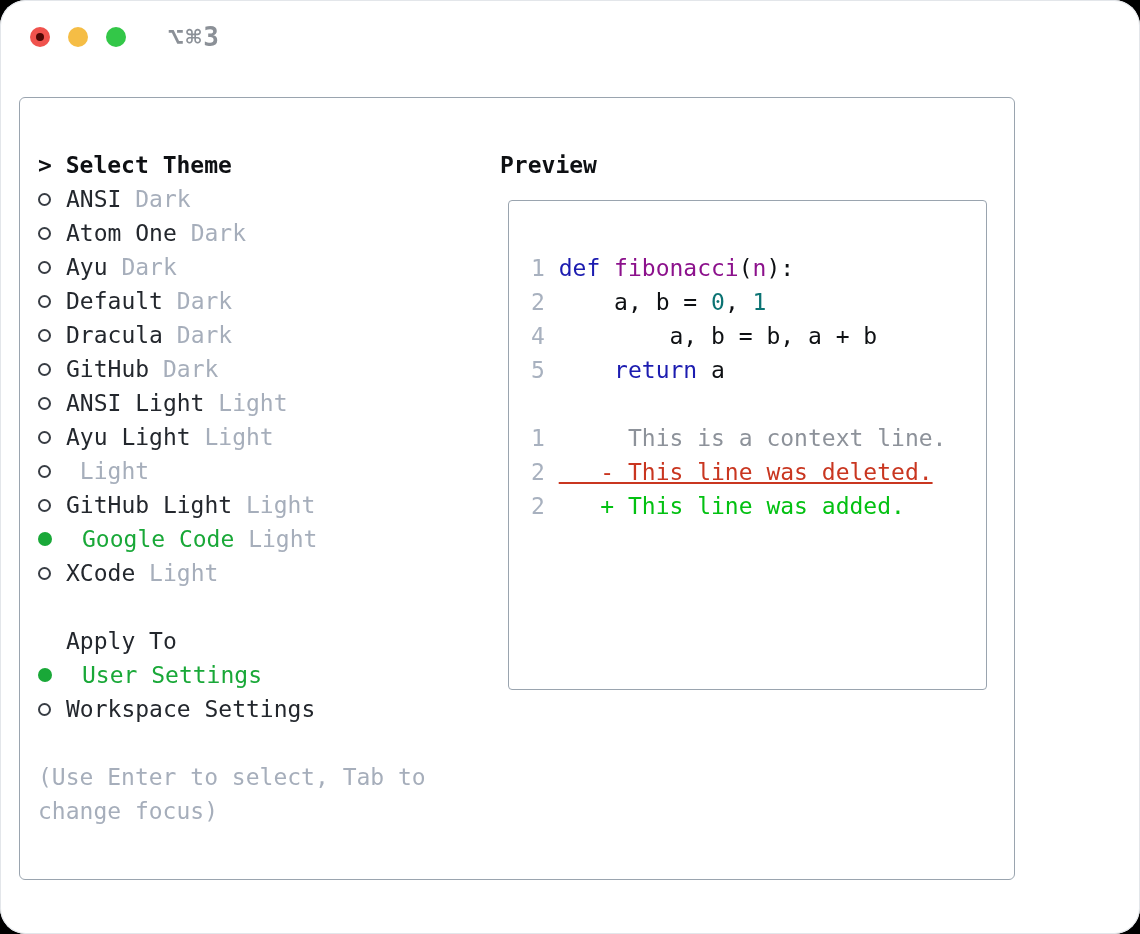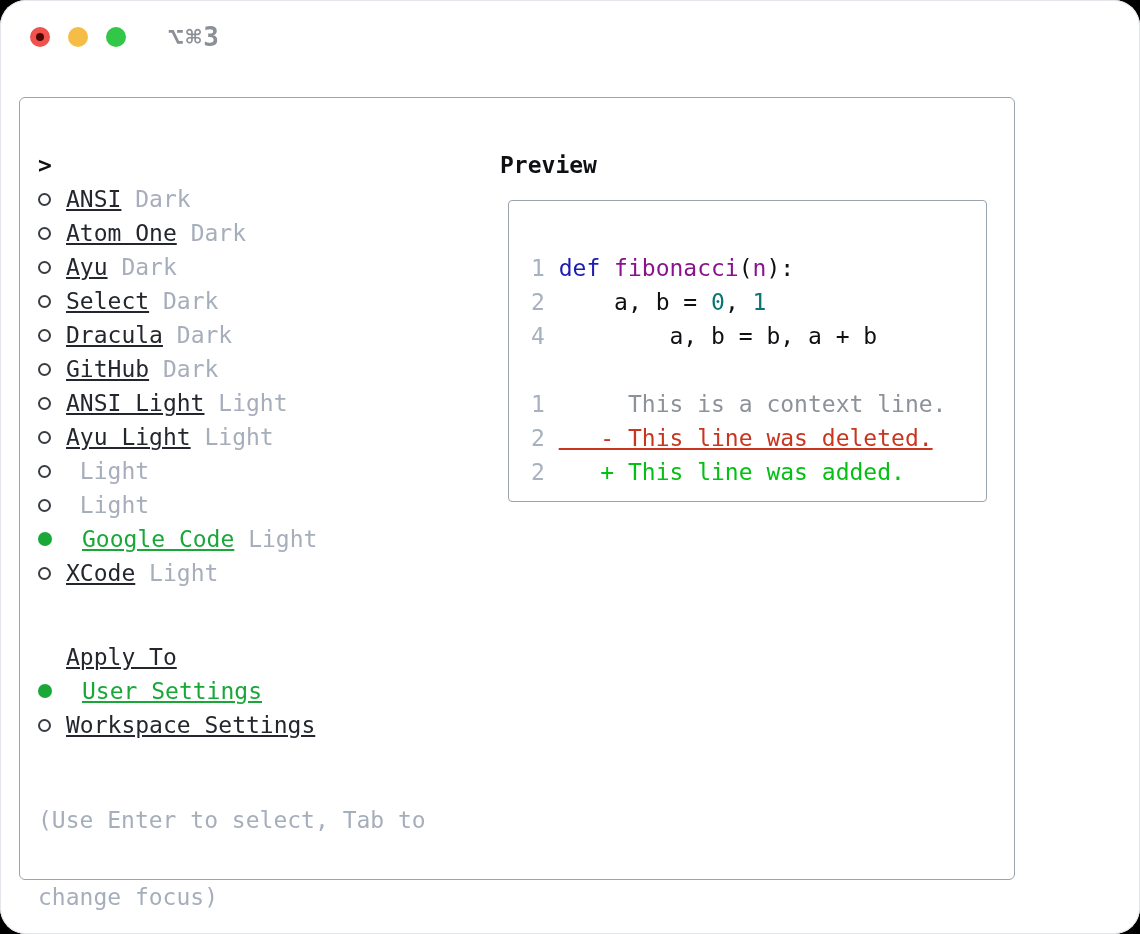--- a/index.html
+++ b/index.html
@@ -29,32 +29,32 @@
   .content-box{
     position:absolute;left:19px;top:97px;width:996px;height:783px;
     border:1.5px solid var(--border);border-radius:6px;box-sizing:border-box;
   }
   
   .row{display:flex;align-items:center;height:34px;font-size:23px;line-height:34px;white-space:pre;}
   .marker{width:28px;height:34px;display:flex;align-items:center;flex:none;}
   .circle{width:13px;height:13px;border:2px solid #383d44;border-radius:50%;box-sizing:border-box;}
   .dot-sel{width:14px;height:14px;border-radius:50%;background:var(--green);}
   .bold{font-weight:700;color:var(--ink);}
-  .name{color:var(--name);text-decoration:underline;}
+  .name{color:var(--name);}
   .name.sel{color:var(--green);margin-left:16px;}
   .variant{color:var(--muted);}
-  .hint{color:var(--muted);margin-top:43px;}
+  .hint{color:var(--muted);}
   
   #theme-list{position:absolute;left:38px;top:148px;}
-  #apply-block{position:absolute;left:38px;top:640px;}
+  #apply-block{position:absolute;left:38px;top:624px;}
   #hint-block{position:absolute;left:38px;top:760px;}
   
   #preview-header{position:absolute;left:500px;top:148px;}
   .preview-box{
-    position:absolute;left:508px;top:200px;width:479px;height:302px;
+    position:absolute;left:508px;top:200px;width:479px;height:490px;
     border:1.5px solid var(--border);border-radius:4px;box-sizing:border-box;
   }
   #code{position:absolute;left:22px;top:50px;}
   .cline{height:34px;font-size:23px;line-height:34px;white-space:pre;color:var(--ink);}
   .seg-ln{color:var(--ln);} .seg-kw{color:var(--kw);} .seg-fn{color:var(--fn);}
   .seg-lit{color:var(--lit);} .seg-pl{color:var(--ink);} .seg-ctx{color:var(--ctx);}
   .seg-del{color:var(--del);text-decoration:underline;} .seg-add{color:var(--add);}
 </style>
 </head>
 <body>
@@ -67,33 +67,33 @@
       </div>
     <div class="light min"></div>
     <div class="light max"></div>
   </div>
   <div class="win-title">⌥⌘3</div>
 
   <div class="content-box"></div>
 
   <div id="theme-list">
     <div class="row">
-      <span class="bold">&gt; </span>
+      <span class="bold">&gt; </span><span class="bold">Select Theme</span>
     </div>
 
   <div class="row"><span class="marker"><span class="circle"></span></span><span class="name">ANSI</span><span class="variant"> Dark</span></div>
       <div class="row"><span class="marker"><span class="circle"></span></span><span class="name">Atom One</span><span class="variant"> Dark</span></div>
       <div class="row"><span class="marker"><span class="circle"></span></span><span class="name">Ayu</span><span class="variant"> Dark</span></div>
-      <div class="row"><span class="marker"><span class="circle"></span></span><span class="name">Select</span><span class="variant"> Dark</span></div>
+      <div class="row"><span class="marker"><span class="circle"></span></span><span class="name">Default</span><span class="variant"> Dark</span></div>
       <div class="row"><span class="marker"><span class="circle"></span></span><span class="name">Dracula</span><span class="variant"> Dark</span></div>
       <div class="row"><span class="marker"><span class="circle"></span></span><span class="name">GitHub</span><span class="variant"> Dark</span></div>
       <div class="row"><span class="marker"><span class="circle"></span></span><span class="name">ANSI Light</span><span class="variant"> Light</span></div>
       <div class="row"><span class="marker"><span class="circle"></span></span><span class="name">Ayu Light</span><span class="variant"> Light</span></div>
       <div class="row"><span class="marker"><span class="circle"></span></span><span class="variant"> Light</span></div>
-      <div class="row"><span class="marker"><span class="circle"></span></span><span class="variant"> Light</span></div>
+      <div class="row"><span class="marker"><span class="circle"></span></span><span class="name">GitHub Light</span><span class="variant"> Light</span></div>
       <div class="row"><span class="marker"><span class="dot-sel"></span></span><span class="name sel">Google Code</span><span class="variant"> Light</span></div>
       <div class="row"><span class="marker"><span class="circle"></span></span><span class="name">XCode</span><span class="variant"> Light</span></div>
     </div>
 
   <div id="apply-block">
     <div class="row">
       <span class="marker"></span><span class="name">Apply To</span>
     </div>
 
   <div class="row"><span class="marker"><span class="dot-sel"></span></span><span class="name sel">User Settings</span></div>
@@ -109,20 +109,21 @@
   <div id="preview-header" class="row">
     <span class="bold">Preview</span>
   </div>
 
   <div class="preview-box">
     <div id="code">
 
     <div class="cline"><span class="seg-ln">1 </span><span class="seg-kw">def </span><span class="seg-fn">fibonacci</span><span class="seg-pl">(</span><span class="seg-fn">n</span><span class="seg-pl">):</span></div>
         <div class="cline"><span class="seg-ln">2 </span><span class="seg-pl">    a, b = </span><span class="seg-lit">0</span><span class="seg-pl">, </span><span class="seg-lit">1</span></div>
         <div class="cline"><span class="seg-ln">4 </span><span class="seg-pl">        a, b = b, a + b</span></div>
+        <div class="cline"><span class="seg-ln">5 </span><span class="seg-pl">    </span><span class="seg-kw">return</span><span class="seg-pl"> a</span></div>
         <div class="cline">&nbsp;</div>
         <div class="cline"><span class="seg-ln">1 </span><span class="seg-ctx">     This is a context line.</span></div>
         <div class="cline"><span class="seg-ln">2 </span><span class="seg-del">   - This line was deleted.</span></div>
         <div class="cline"><span class="seg-ln">2 </span><span class="seg-add">   + This line was added.</span></div>
       </div>
   </div>
 
 </div>
 
 </body></html>

